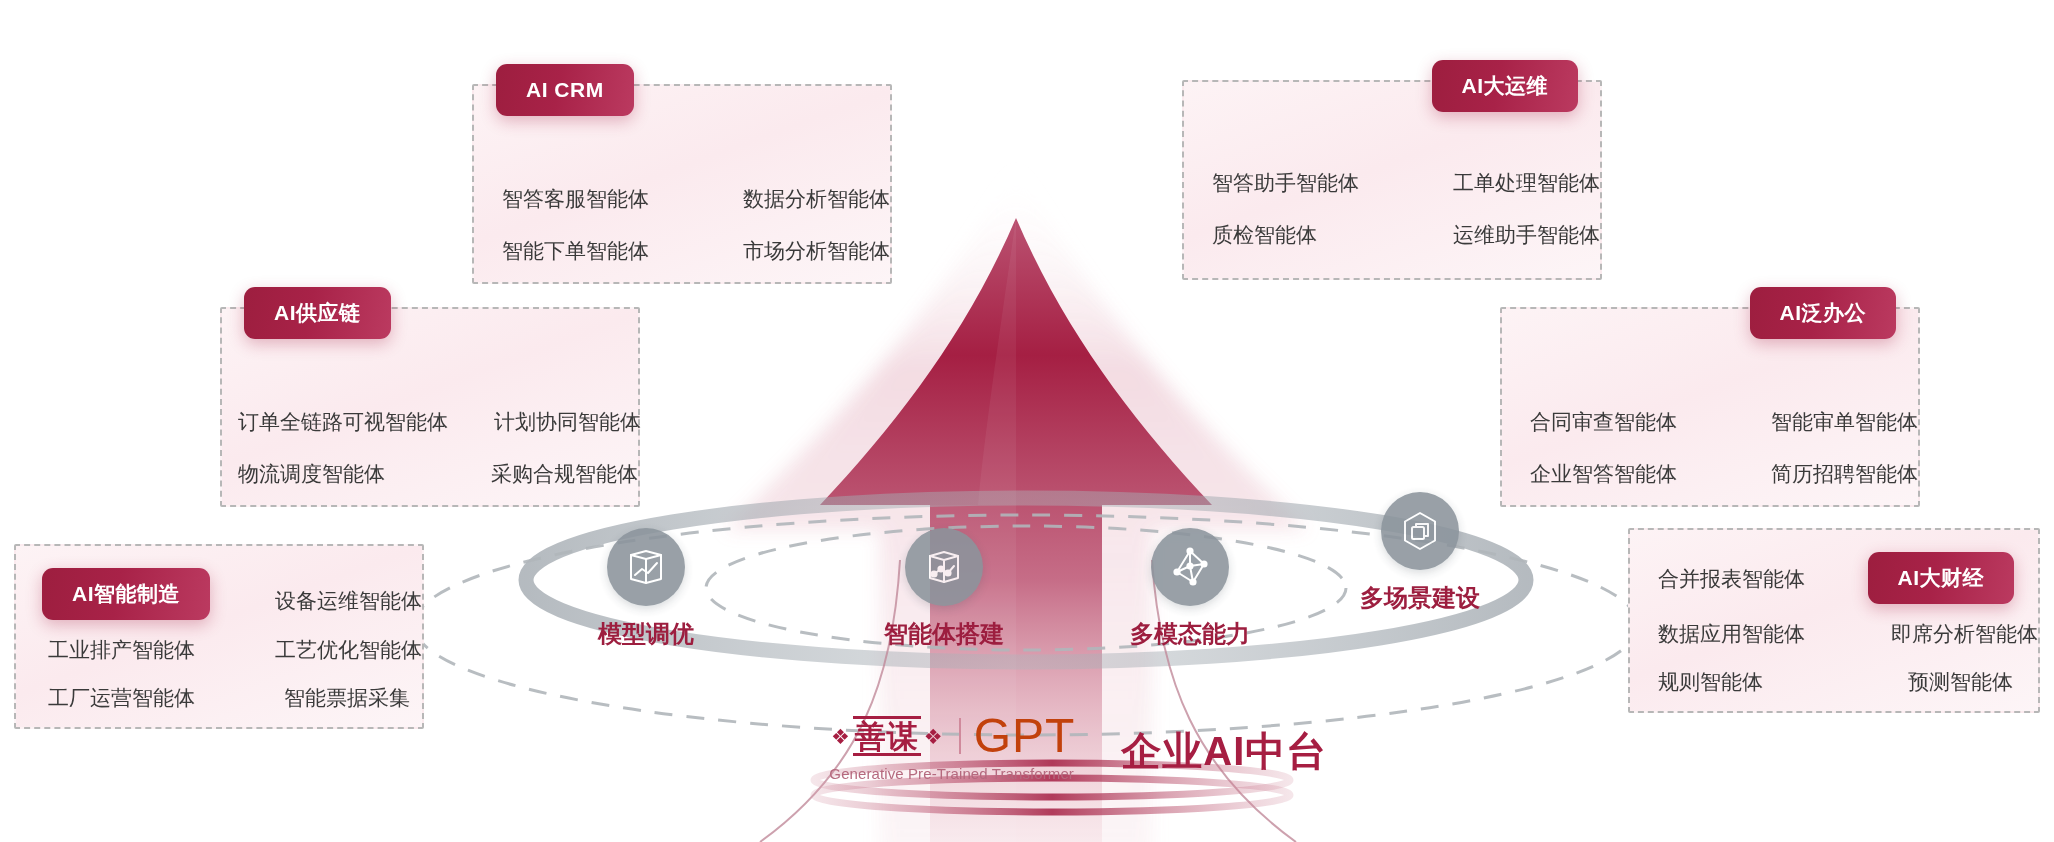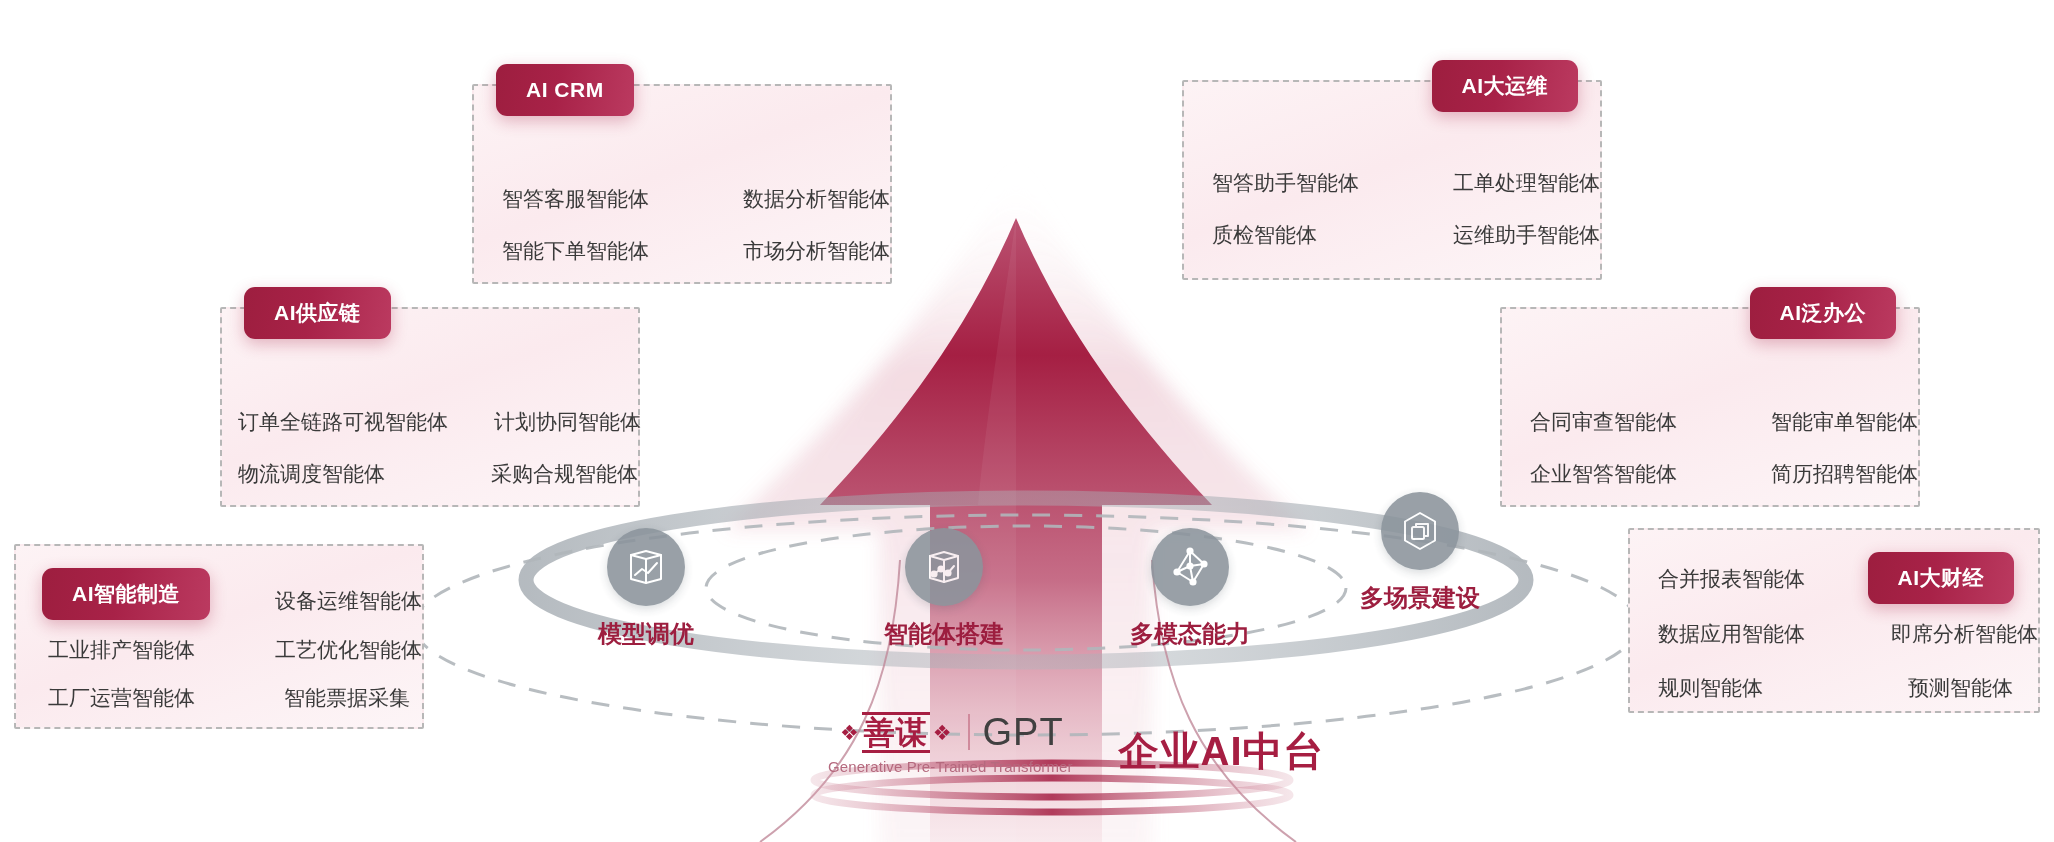--- a/index.html
+++ b/index.html
@@ -71,21 +71,21 @@
     border-top:3px solid #a61e42;border-bottom:3px solid #a61e42;
     padding:1px 0;display:flex;align-items:center;
   }
   .han{
     color:#a61e42;font-size:31px;font-weight:bold;letter-spacing:1px;
     font-family:"DejaVu Sans","Liberation Sans",sans-serif;
     line-height:1.05;padding:0 2px;
   }
   .knot{color:#a61e42;font-size:21px;line-height:1;padding:0 3px;}
   .vbar{width:2px;height:36px;background:#d08a9c;margin:0 13px;}
-  .gpt{color:#404040;font-size:38px;letter-spacing:1px;line-height:1;}
+  .gpt{color:#c2410c;font-size:48px;letter-spacing:1px;line-height:1;}
   .tagline{
     color:#b5697e;font-size:15px;letter-spacing:.1px;margin-top:5px;white-space:nowrap;
   }
   #bigcn{
     color:#a61e42;font-size:40px;font-weight:bold;letter-spacing:1px;white-space:nowrap;
   }
 </style>
 </head>
 <body>
 
@@ -228,21 +228,21 @@
     </div>
   </div>
 
   <div class="panel" style="left:1628px;top:528px;width:412px;height:185px;">
     <div class="pill" style="right:24px;top:22px;">AI大财经</div>
     <div class="rows" style="top:30px;">
       <div class="row" style="margin-bottom:23px;height:38px;align-items:center;">
         <div class="cell" style="width:204px;padding-left:28px;">合并报表智能体</div>
         <div class="cell"></div>
       </div>
-      <div class="row" style="margin-bottom:28px;">
+      <div class="row" style="margin-bottom:22px;">
         <div class="cell" style="width:204px;padding-left:28px;">数据应用智能体</div>
         <div class="cell">即席分析智能体</div>
       </div>
       <div class="row">
         <div class="cell" style="width:204px;padding-left:28px;">规则智能体</div>
         <div class="cell">预测智能体</div>
       </div>
     </div>
   </div>
 

